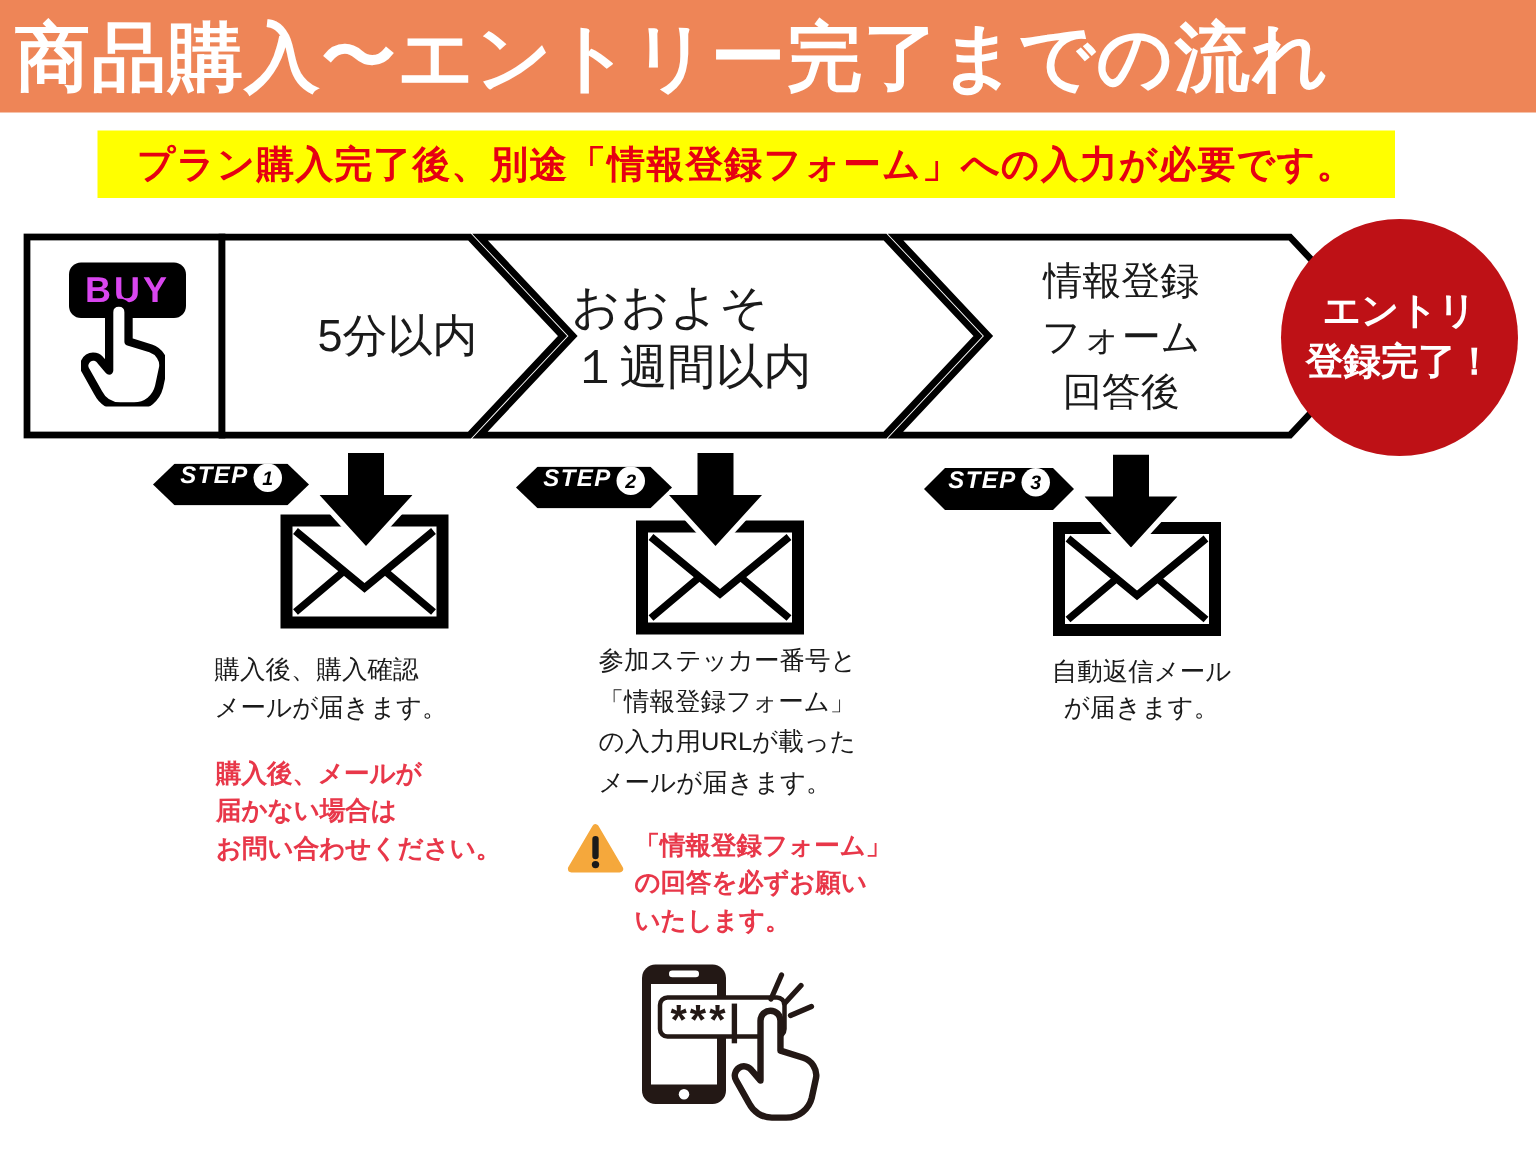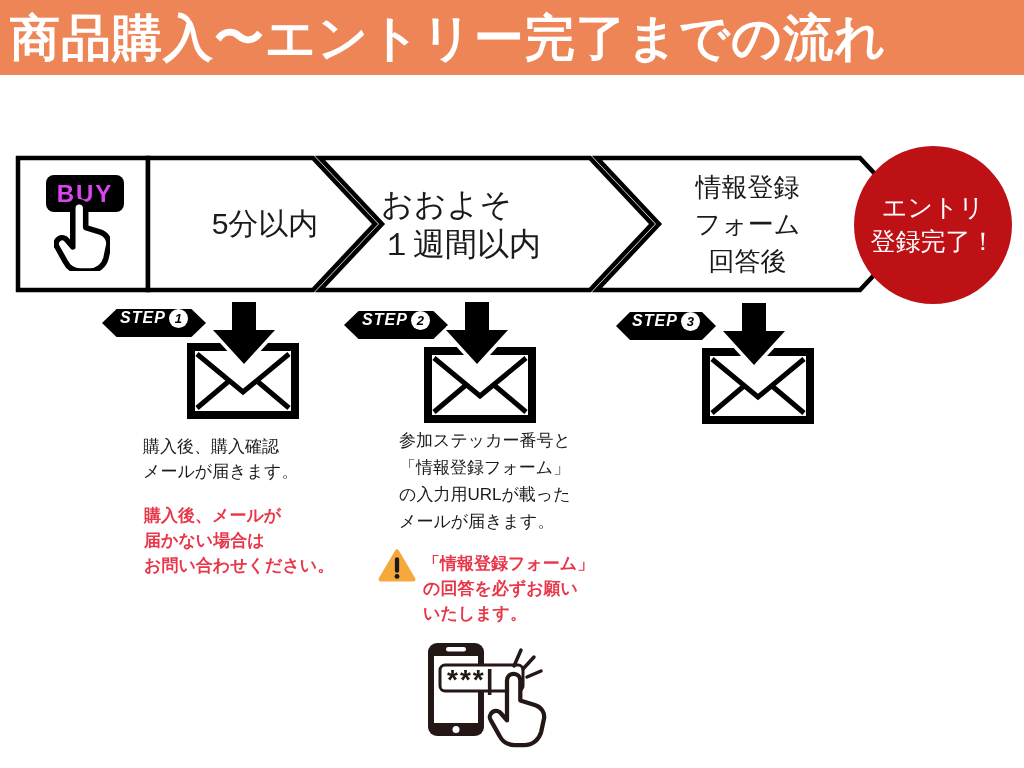--- a/index.html
+++ b/index.html
@@ -23,21 +23,21 @@
   
   .buybox{position:absolute;left:18px;top:158px;width:130px;height:132px;}
   .buybtn{position:absolute;left:28px;top:17px;width:78px;height:37px;background:#000;border-radius:8px;
     color:#d946ef;font-size:24px;font-weight:bold;letter-spacing:2px;display:flex;align-items:center;justify-content:center;}
   .buyhand{position:absolute;left:36px;top:41px;}
   
   .stage{position:absolute;display:flex;align-items:center;justify-content:center;}
   .stage span{display:block;}
   .goal-label{position:absolute;left:855px;top:145px;width:156px;height:158px;
     display:flex;align-items:center;justify-content:center;text-align:center;}
-  .goal-label span{color:#fff;font-size:25px;font-weight:normal;line-height:34px;}
+  .goal-label span{color:#fff;font-size:25px;font-weight:bold;line-height:34px;}
   
   .badge{position:absolute;height:28px;background:#000;display:flex;justify-content:center;gap:3px;
     clip-path:polygon(0 50%,14% 0,86% 0,100% 50%,86% 100%,14% 100%);font-style:italic;}
   .badge .bword{color:#fff;font-size:16px;font-weight:bold;letter-spacing:1px;}
   .badge .bnum{width:19px;height:19px;border-radius:50%;background:#fff;color:#000;
     font-size:13px;font-weight:bold;display:flex;align-items:center;justify-content:center;}
   .abs{position:absolute;}
   
   .desc{position:absolute;font-size:17px;line-height:25px;color:#1a1a1a;}
   .desc.centered{text-align:center;}
@@ -45,20 +45,23 @@
 </style>
 </head>
 <body>
 
 <div class="canvas">
 
   <header class="hero">
     <h1>商品購入〜エントリー完了までの流れ</h1>
   </header>
 
+  <div class="notice">
+    <span>プラン購入完了後、別途「情報登録フォーム」への入力が必要です。</span>
+  </div>
 
   <svg class="flow" width="1024" height="165" viewBox="0 0 1024 165">
     <rect x="18" y="13" width="130" height="132" fill="#fff" stroke="#000" stroke-width="4.5"></rect>
     <polygon points="148,13 313,13 375,79 313,145 148,145" fill="#fff" stroke="#000" stroke-width="4.5"></polygon>
     <polygon points="320,13 590,13 652,79 590,145 320,145 382,79" fill="#fff" stroke="#000" stroke-width="4.5"></polygon>
     <polygon points="597,13 860,13 922,79 860,145 597,145 659,79" fill="#fff" stroke="#000" stroke-width="4.5"></polygon>
     <circle cx="933" cy="80" r="79" fill="#BE1116"></circle>
   </svg>
 
   <div class="buybox">
@@ -138,20 +141,22 @@
 メールが届きます。</div>
   <svg class="abs" style="left:378px;top:549px;" width="38" height="34" viewBox="0 0 40 36">
     <path d="M20 3 L37 32 L3 32 Z" fill="#F5A83C" stroke="#F5A83C" stroke-width="5" stroke-linejoin="round"></path>
     <line x1="20" y1="11" x2="20" y2="23" stroke="#1a1a1a" stroke-width="4.5" stroke-linecap="round"></line>
     <circle cx="20" cy="29" r="2.6" fill="#1a1a1a"></circle>
   </svg>
   <div class="rednote preline" style="left:423px;top:551px;">「情報登録フォーム」
 の回答を必ずお願い
 いたします。</div>
 
+  <div class="desc preline centered" style="left:665px;top:436px;width:192px;line-height:24px;">自動返信メール
+が届きます。</div>
 
   <svg class="abs" style="left:420px;top:637px;" width="150" height="112" viewBox="0 0 150 112">
     <rect x="8" y="6" width="56" height="93" rx="9" fill="#231815"></rect>
     <rect x="14" y="19" width="44" height="67" fill="#fff"></rect>
     <rect x="26" y="10" width="20" height="4.5" rx="2.2" fill="#fff"></rect>
     <circle cx="36" cy="92.5" r="3.5" fill="#fff"></circle>
     <rect x="20" y="28" width="83" height="26" rx="5" fill="#fff" stroke="#231815" stroke-width="3"></rect>
     <text x="27" y="52" font-size="28" font-weight="bold" letter-spacing="2" fill="#231815" font-family="Liberation Sans, DejaVu Sans, sans-serif">***|</text>
     <path d="M94 29 L101 13 M103 32 L114 20 M107 40 L121 34" stroke="#231815" stroke-width="3.5" stroke-linecap="round" fill="none"></path>
     <g transform="translate(68,34) scale(0.95)">

